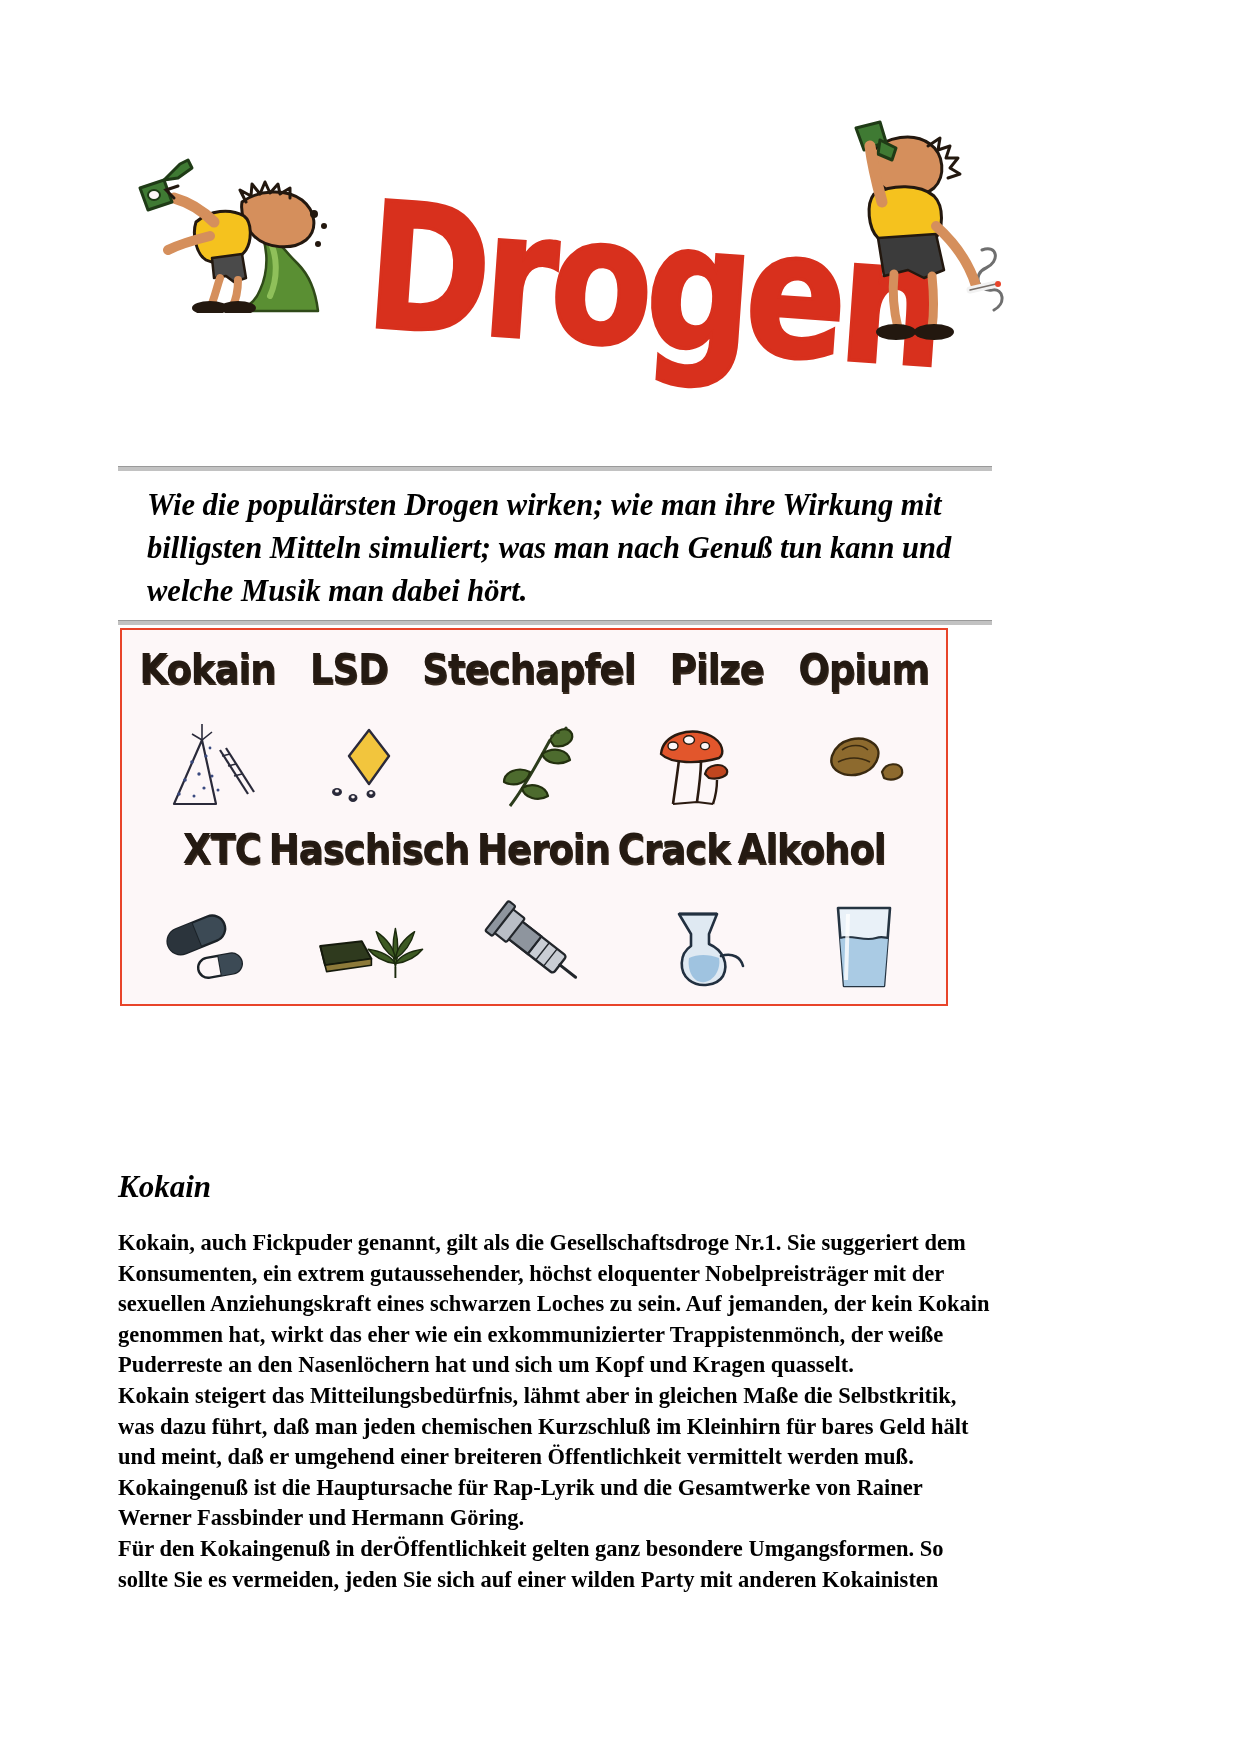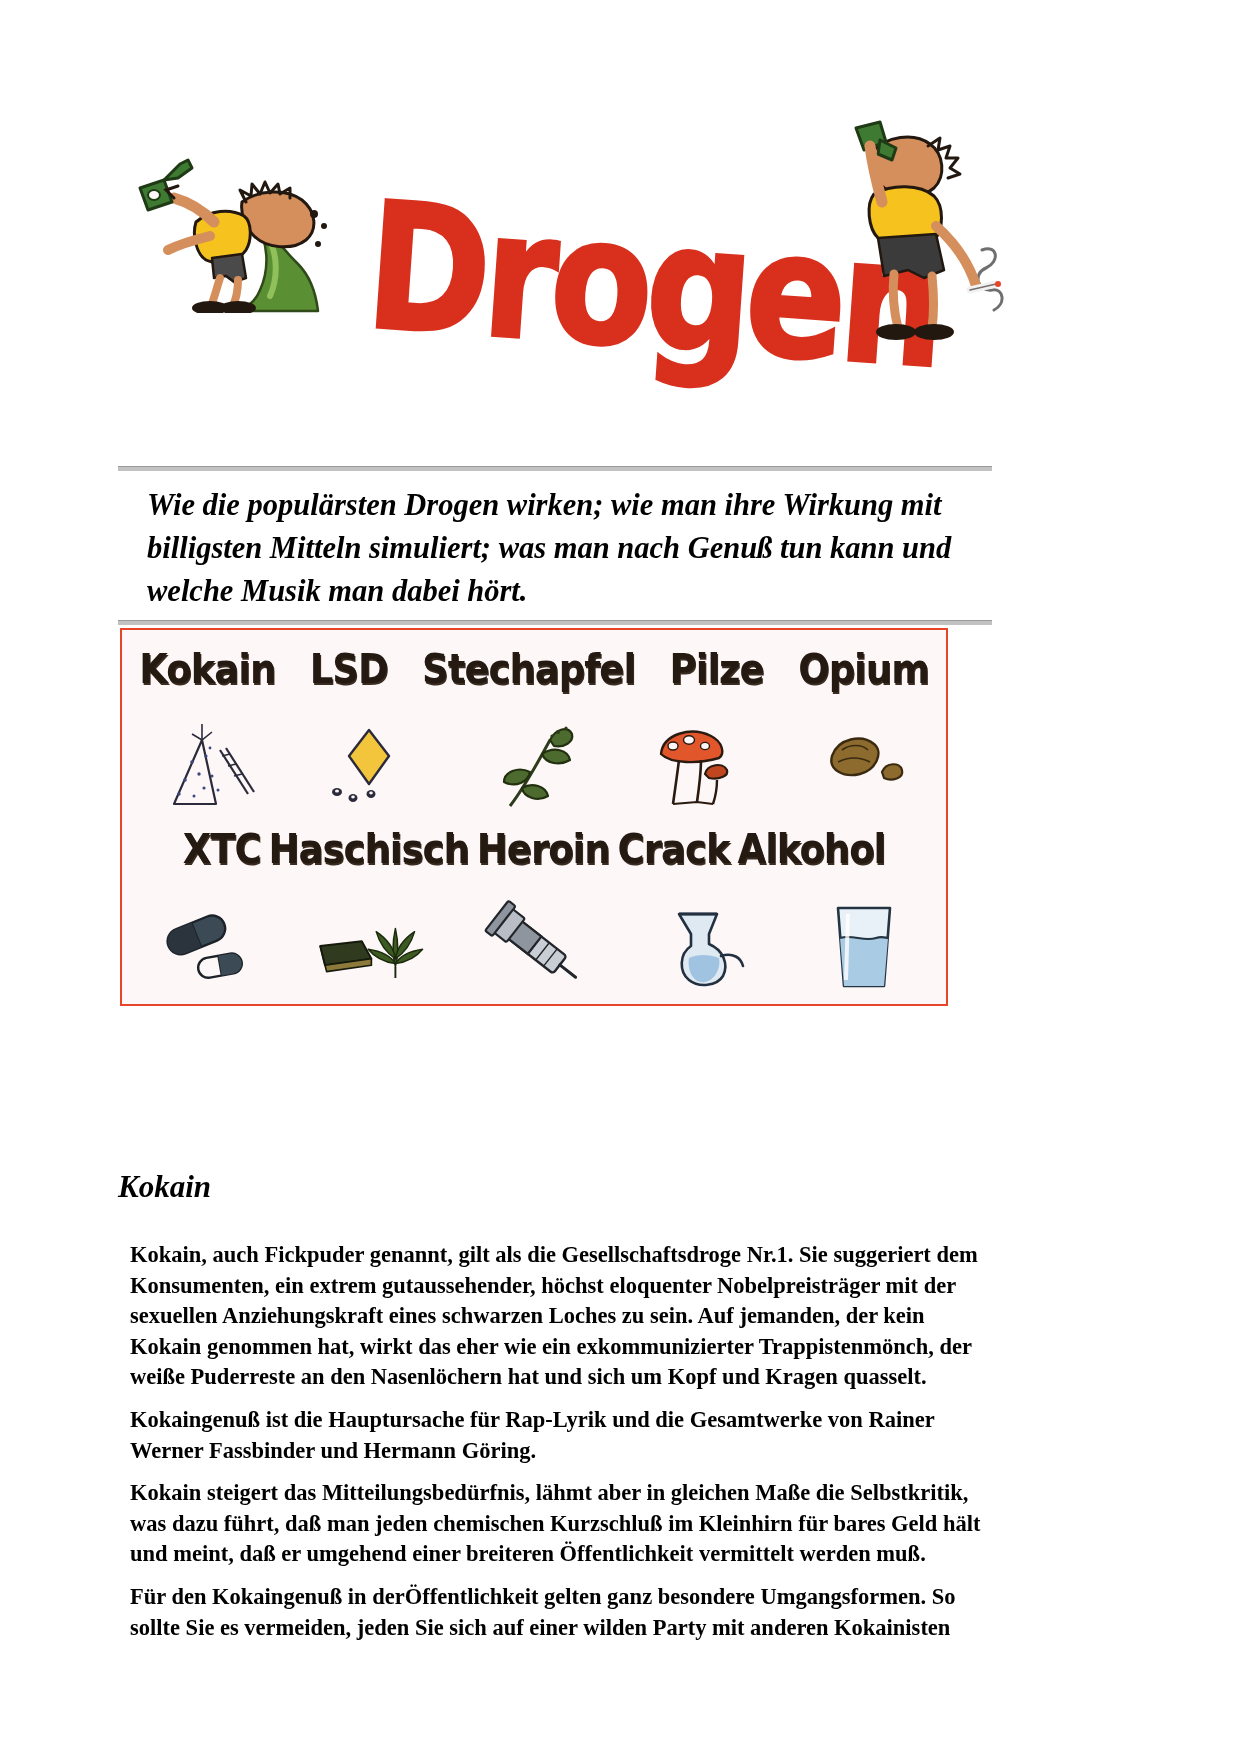--- a/index.html
+++ b/index.html
@@ -169,21 +169,21 @@
     top: 1228px;
     width: 880px;
     font-family: "Liberation Serif", serif;
     font-weight: bold;
     font-size: 22.5px;
     line-height: 30.6px;
     color: #000;
     text-align: left;
   }
   .body-text p {
-    margin: 12px;
+    margin: 0;
     padding: 0;
   }
 </style>
 </head>
 <body>
 
 <div class="page">
 
   <div class="header-band">
 
@@ -425,18 +425,18 @@
           <path d="M44 14 L42 80" stroke="#ffffff" stroke-width="4" opacity="0.8"></path>
         </svg>
       </div>
     </div>
   </div>
 
   <div class="section-heading">Kokain</div>
 
   <div class="body-text">
     <p>Kokain, auch Fickpuder genannt, gilt als die Gesellschaftsdroge Nr.1. Sie suggeriert dem Konsumenten, ein extrem gutaussehender, höchst eloquenter Nobelpreisträger mit der sexuellen Anziehungskraft eines schwarzen Loches zu sein. Auf jemanden, der kein Kokain genommen hat, wirkt das eher wie ein exkommunizierter Trappistenmönch, der weiße Puderreste an den Nasenlöchern hat und sich um Kopf und Kragen quasselt.</p>
+    <p>Kokain steigert das Mitteilungsbedürfnis, lähmt aber in gleichen Maße die Selbstkritik, was dazu führt, daß man jeden chemischen Kurzschluß im Kleinhirn für bares Geld hält und meint, daß er umgehend einer breiteren Öffentlichkeit vermittelt werden muß.</p>
     <p>Kokaingenuß ist die Hauptursache für Rap-Lyrik und die Gesamtwerke von Rainer Werner Fassbinder und Hermann Göring.</p>
-    <p>Kokain steigert das Mitteilungsbedürfnis, lähmt aber in gleichen Maße die Selbstkritik, was dazu führt, daß man jeden chemischen Kurzschluß im Kleinhirn für bares Geld hält und meint, daß er umgehend einer breiteren Öffentlichkeit vermittelt werden muß.</p>
     <p>Für den Kokaingenuß in derÖffentlichkeit gelten ganz besondere Umgangsformen. So sollte Sie es vermeiden, jeden Sie sich auf einer wilden Party mit anderen Kokainisten</p>
   </div>
 
 </div>
 
 </body></html>

